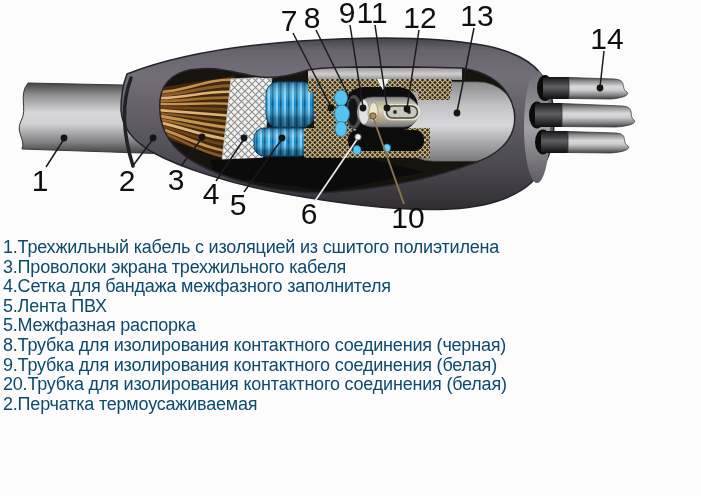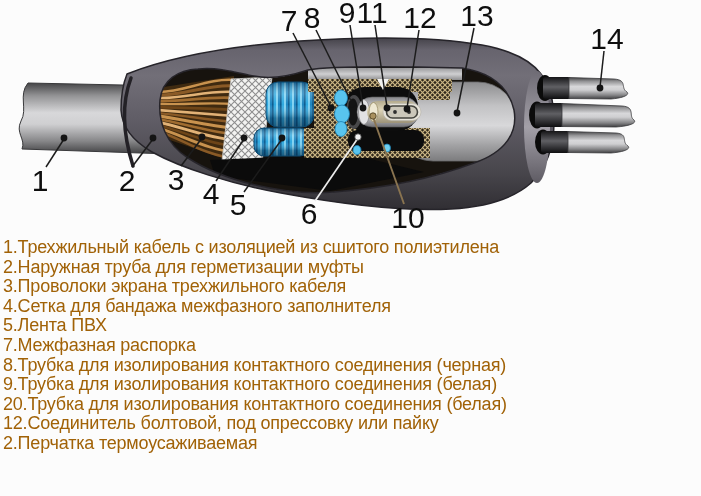--- a/index.html
+++ b/index.html
@@ -1,19 +1,19 @@
 <!DOCTYPE html>
 <html><head>
 <meta charset="utf-8">
 <style>
   html,body{margin:0;padding:0;}
   body{font-family:"Liberation Sans",sans-serif;background:#ffffff;}
   .page{position:relative;width:701px;height:496px;overflow:hidden;background:#fcfcfc;}
   .diagram{position:absolute;top:0;left:0;}
-  .legend{position:absolute;left:3px;top:238px;width:698px;color:#a16207;
+  .legend{position:absolute;left:3px;top:238px;width:698px;color:#0c4a6e;
           font-size:18px;line-height:19.6px;letter-spacing:-0.2px;}
   .legend-line{white-space:nowrap;}
   .callout-num{font-family:"Liberation Sans",sans-serif;font-size:30px;fill:#0e0e0e;}
 </style>
 </head>
 <body>
 
 <div class="page">
 
 <svg class="diagram" width="701" height="238" viewBox="0 0 701 238" xmlns="http://www.w3.org/2000/svg">
@@ -252,25 +252,23 @@
     <text x="408" y="228">10</text>
     <text x="372" y="23">11</text>
     <text x="420" y="28">12</text>
     <text x="477" y="26">13</text>
     <text x="607" y="49">14</text>
   </g>
 </svg>
 
 <div class="legend">
   <div class="legend-line">1.Трехжильный кабель с изоляцией из сшитого полиэтилена</div>
-  <div class="legend-line">2.Наружная труба для герметизации муфты</div>
   <div class="legend-line">3.Проволоки экрана трехжильного кабеля</div>
   <div class="legend-line">4.Сетка для бандажа межфазного заполнителя</div>
   <div class="legend-line">5.Лента ПВХ</div>
-  <div class="legend-line">7.Межфазная распорка</div>
+  <div class="legend-line">5.Межфазная распорка</div>
   <div class="legend-line">8.Трубка для изолирования контактного соединения (черная)</div>
   <div class="legend-line">9.Трубка для изолирования контактного соединения (белая)</div>
   <div class="legend-line">20.Трубка для изолирования контактного соединения (белая)</div>
-  <div class="legend-line">12.Соединитель болтовой, под опрессовку или пайку</div>
   <div class="legend-line">2.Перчатка термоусаживаемая</div>
 </div>
 
 </div>
 
 </body></html>

